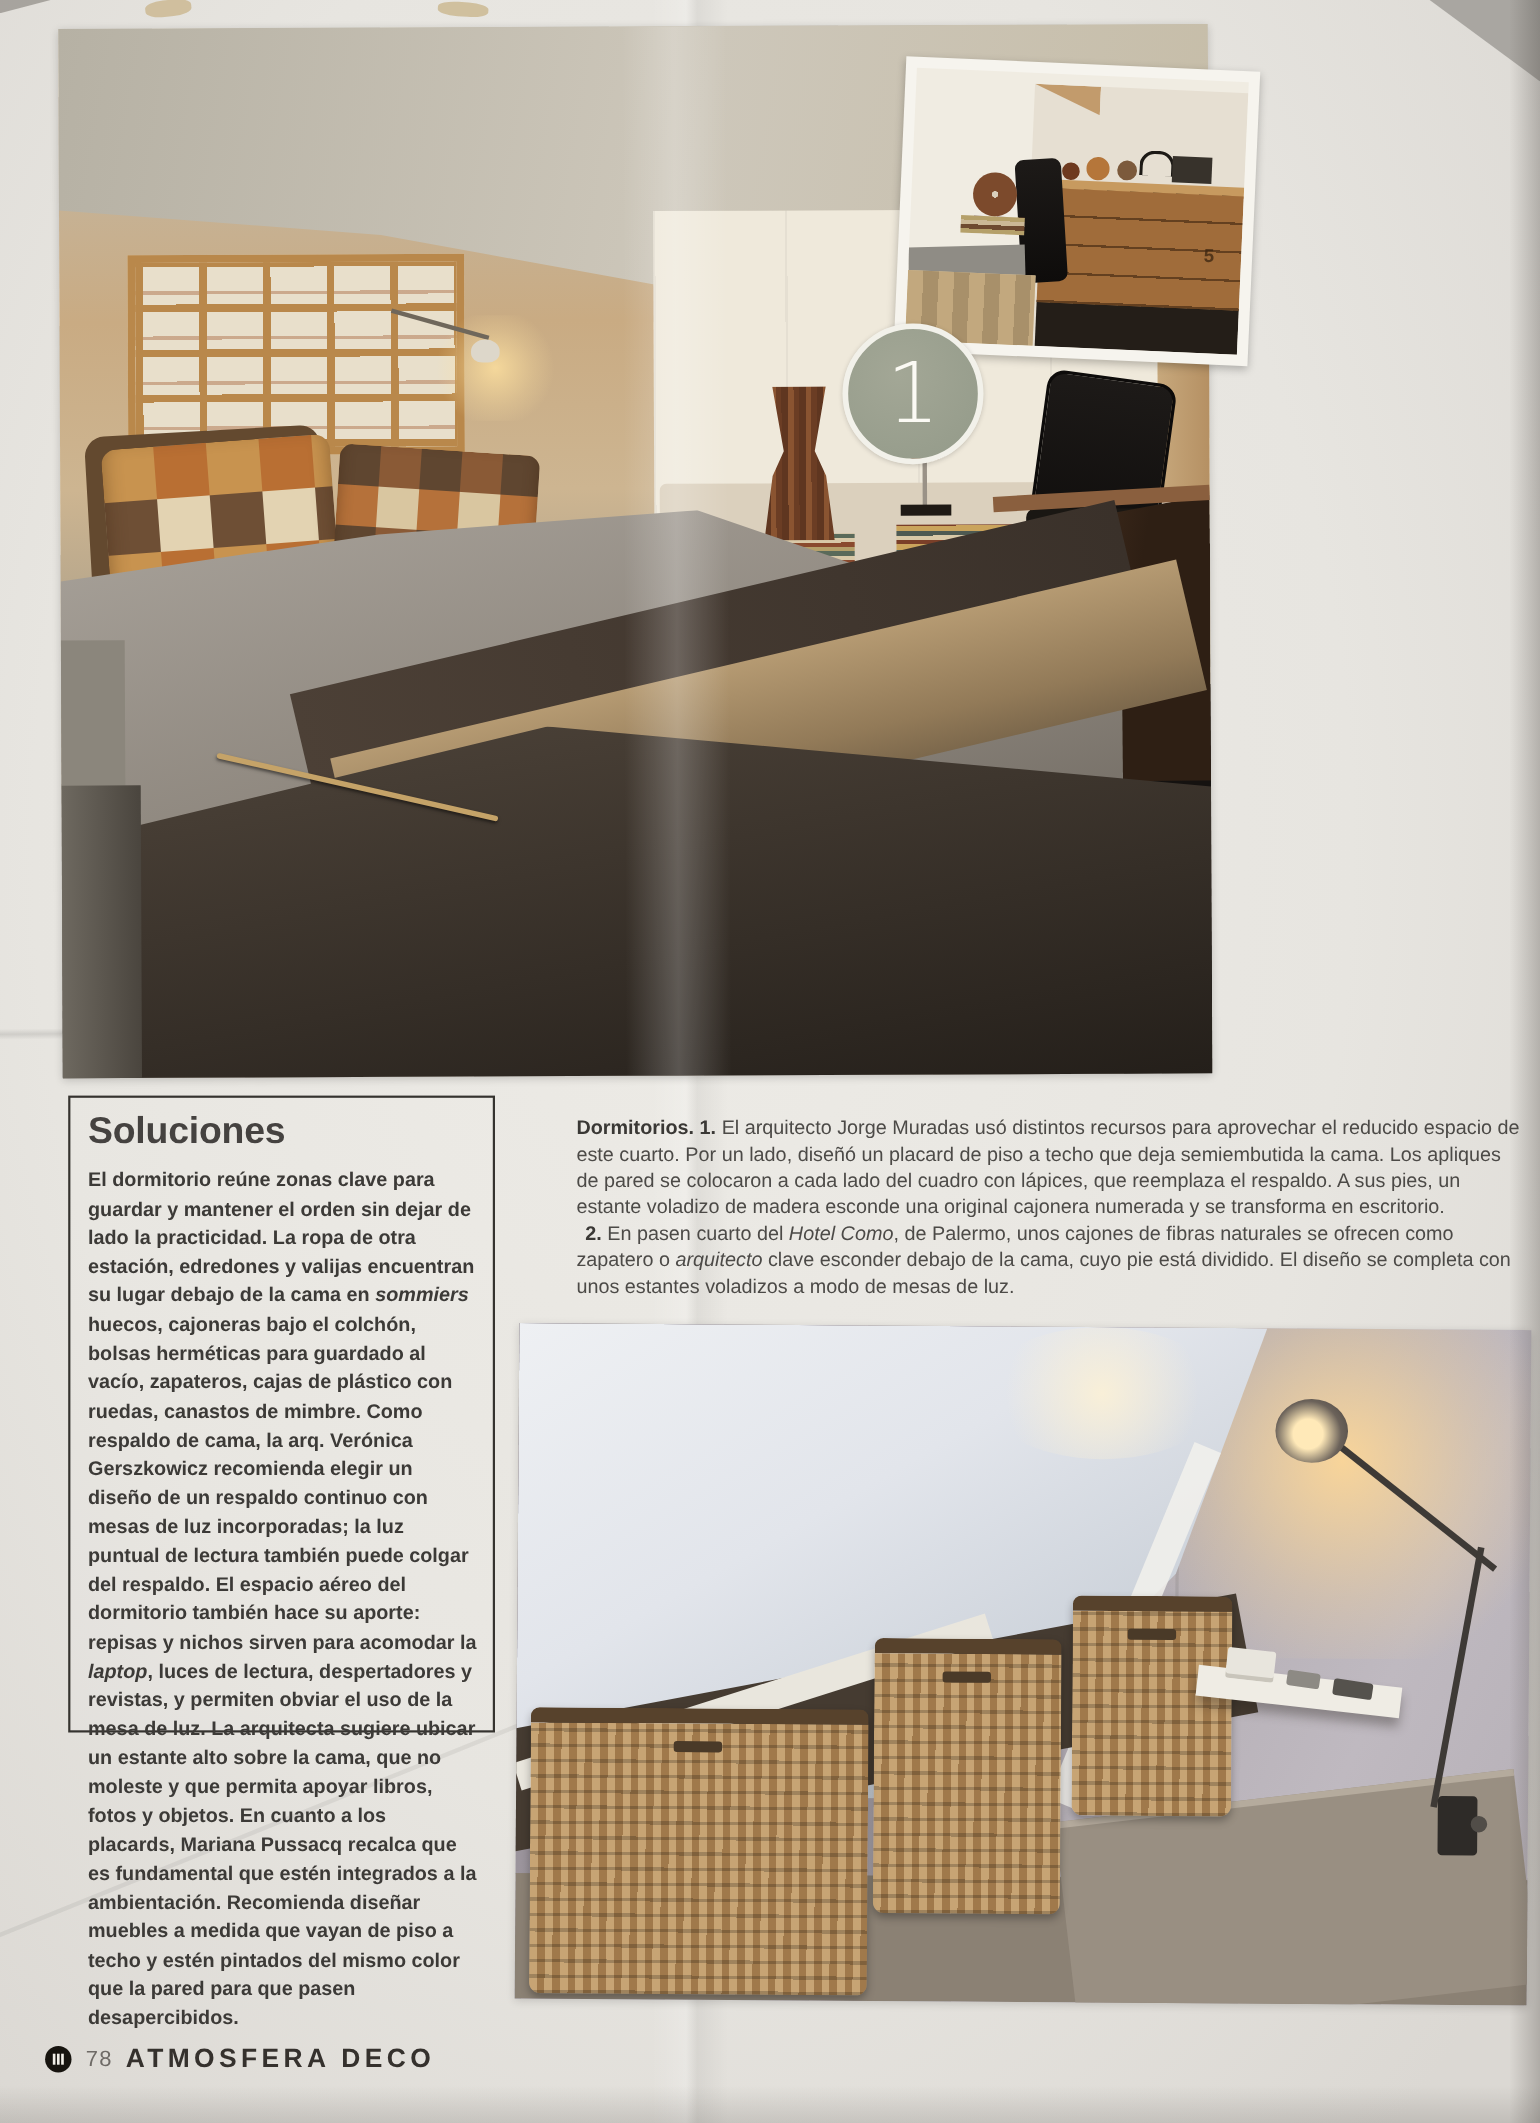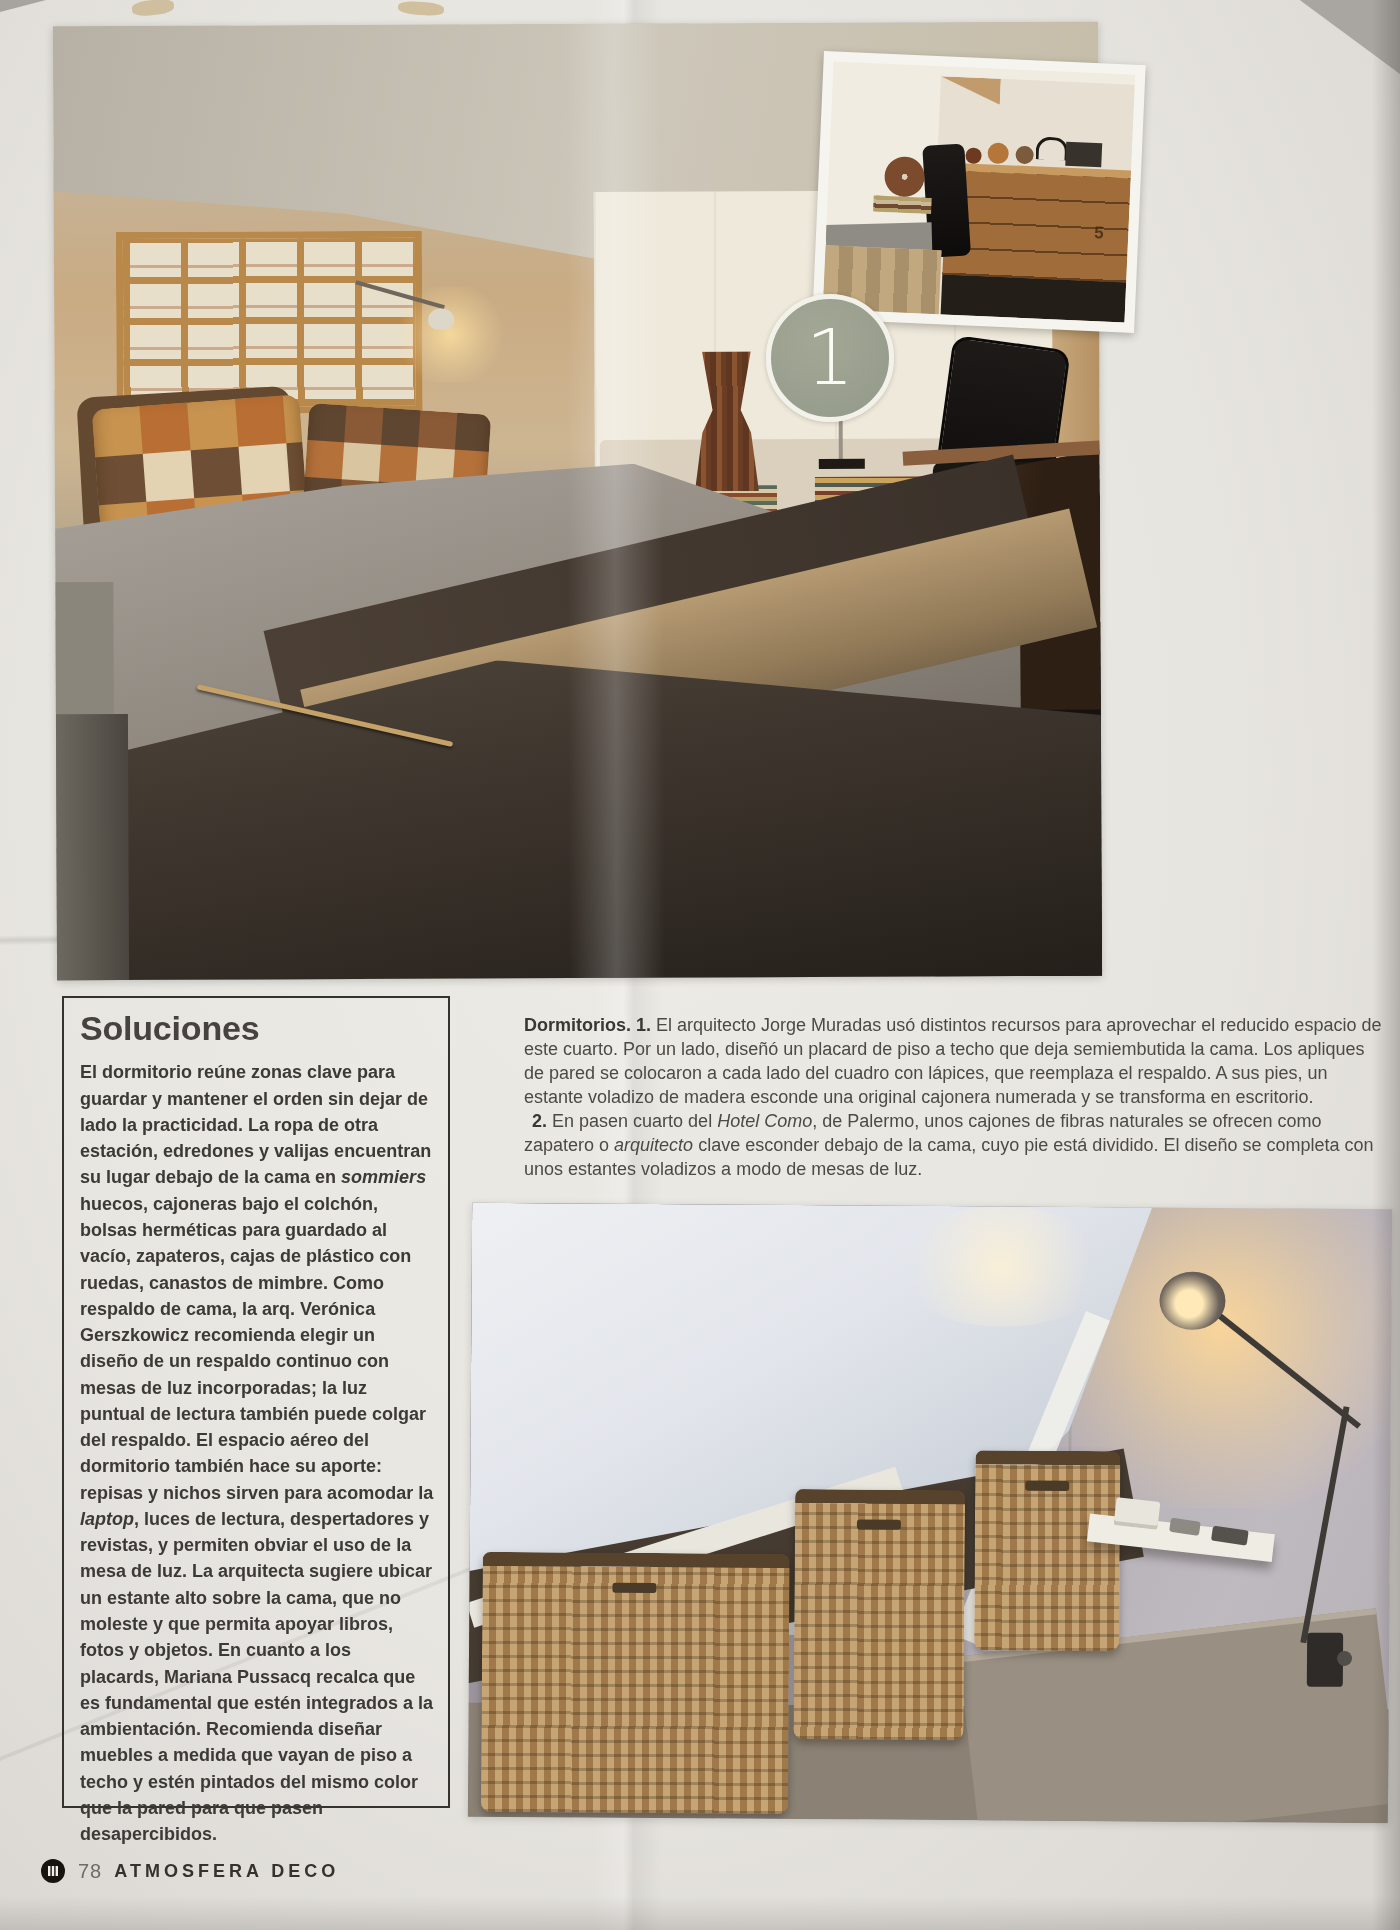--- a/index.html
+++ b/index.html
@@ -115,21 +115,21 @@
       background:repeating-linear-gradient(0deg,#b5a06a 0 4px,#6e4a30 4px 8px,#cbb896 8px 12px);}
   
   .badge{width:128px;height:128px;border-radius:50%;
       background:radial-gradient(circle at 40% 35%,#a3a796,#939a89);
       border:5px solid #f2f1ea;box-sizing:border-box;box-shadow:0 1px 5px rgba(0,0,0,.18);
       display:flex;align-items:center;justify-content:center;color:#fbfaf4;
       font-family:"DejaVu Sans",sans-serif;font-size:76px;font-weight:200;line-height:1;}
   .badge-1{left:766px;top:294px;}
   .badge-2{left:487px;top:1206px;}
   
-  .sidebar{left:62px;top:996px;width:388px;height:812px;border:2px solid #35332f;box-sizing:border-box;
+  .sidebar{left:62px;top:996px;width:388px;height:579px;border:2px solid #35332f;box-sizing:border-box;
       padding:12px 14px 0 16px;background:rgba(255,255,255,.06);}
   .sidebar h2{margin:0;font-size:34px;line-height:1.1;font-weight:bold;color:#454240;letter-spacing:-.2px;}
   .sidebar h2 span{display:block;}
   .sidebar .body{margin:12px 0 0 0;font-size:18px;line-height:1.46;font-weight:bold;color:#3c3a37;}
   .i{font-style:italic;}
   .b{font-weight:bold;color:#3a3835;}
   
   .caption{left:492px;top:1014px;width:862px;color:#4c4a47;font-size:18px;line-height:1.33;font-weight:400;margin-left:32px;}
   .caption p{margin:0;}
   .caption .p2{text-indent:8px;}
@@ -166,21 +166,21 @@
   .p2-remote-2{left:742px;top:320px;width:36px;height:15px;background:#55524d;border-radius:3px;transform:rotate(8deg);}
   .p2-lamp-shade{left:688px;top:64px;width:66px;height:58px;border-radius:50%;
       background:radial-gradient(circle at 45% 55%,#ffe9b8 0 28%,#6b625a 62%,#45403b 100%);}
   .p2-lamp-arm1{left:742px;top:100px;width:186px;height:6px;background:#3e3a36;transform:rotate(38deg);transform-origin:left center;}
   .p2-lamp-arm2{left:852px;top:196px;width:6px;height:240px;background:#3e3a36;transform:rotate(10deg);}
   .p2-lamp-clamp{left:838px;top:424px;width:36px;height:54px;background:#2e2b28;border-radius:4px;}
   .p2-lamp-knob{left:868px;top:442px;width:15px;height:15px;border-radius:50%;background:#514d48;}
   
   .footer{left:40px;top:1858px;display:flex;align-items:center;gap:12px;}
   .footer .pagenum{font-size:20px;color:#6e6a66;letter-spacing:1px;}
-  .footer .mag{font-size:18px;font-weight:bold;letter-spacing:4px;color:#35312d;}
+  .footer .mag{font-size:24px;font-weight:bold;letter-spacing:4px;color:#35312d;}
 </style>
 </head>
 <body>
 
 <div class="page">
 
   <div class="abs torn-bit torn-1"></div>
   <div class="abs torn-bit torn-2"></div>
   <div class="abs crease-v"></div>
   <div class="abs crease-h"></div>

